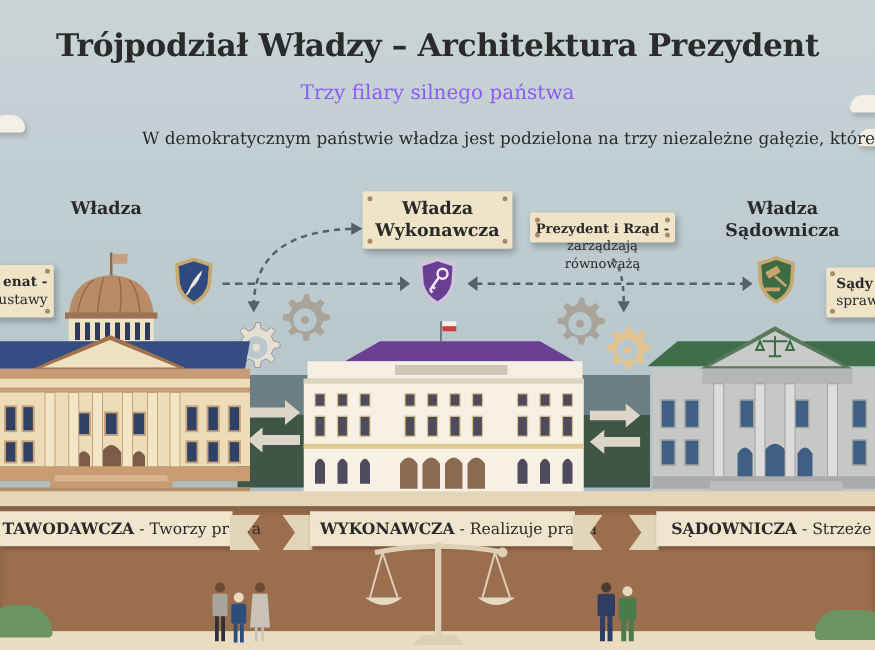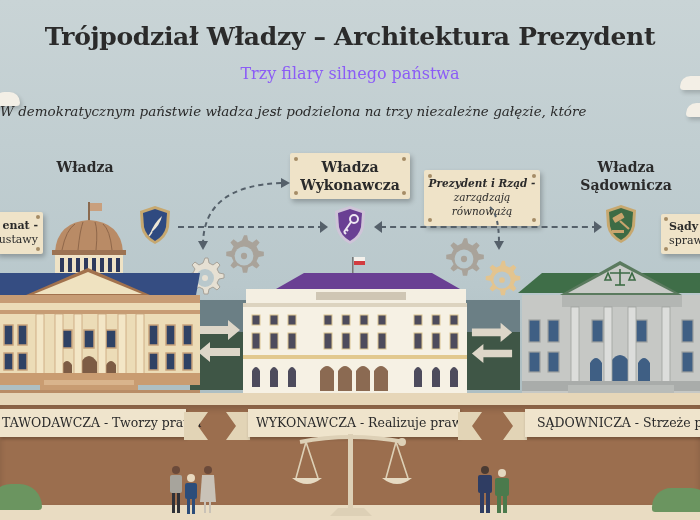--- a/index.html
+++ b/index.html
@@ -21,22 +21,22 @@
   .title {
     position: absolute; top: 22px; left: 0; width: 700px; text-align: center;
     font-family: "DejaVu Serif", serif; font-weight: bold; font-size: 25px; color: #2b2b2b;
     letter-spacing: -0.3px;
   }
   .subtitle {
     position: absolute; top: 64px; left: 0; width: 700px; text-align: center;
     font-size: 16px; color: #8b5cf6;
   }
   .desc {
-    position: absolute; top: 101px; left: 0; width: 700px; text-align: left;
-    font-size: 13.5px; line-height: 20px; color: #2a2a2a; font-style: italic;
+    position: absolute; top: 101px; left: 0; width: 700px; text-align: right;
+    font-size: 13.5px; line-height: 20px; color: #2a2a2a;
   }
   .branch-heading {
     position: absolute; text-align: center; font-weight: bold; font-size: 14px; line-height: 18px; color: #2a2a2a;
   }
   .plaque {
     position: absolute; background: #efe3c8; border-radius: 2px;
     box-shadow: 2px 3px 5px rgba(0,0,0,0.25);
     text-align: center; color: #2a2a2a;
   }
   .plaque .dot {
@@ -46,21 +46,21 @@
     position: absolute; width: 34px; height: 40px;
   }
   .dashed-h { position: absolute; border-top: 2px dashed #55606a; height: 0; }
   .arrowhead { position: absolute; width: 0; height: 0; }
   .ground { position: absolute; }
   .ribbon {
     position: absolute; background: #efe4cc; height: 28px;
     box-shadow: 1px 2px 3px rgba(0,0,0,0.25);
     font-size: 12.5px; line-height: 28px; white-space: nowrap; color: #2a2a2a;
   }
-  .ribbon b { font-weight: normal; }
+  .ribbon b { font-weight: bold; }
   .person { position: absolute; }
 </style>
 </head>
 <body>
 
 <div class="cloud" style="left:-6px; top:92px; width:26px; height:14px;"></div>
 <div class="cloud" style="left:680px; top:76px; width:30px; height:14px;"></div>
 <div class="cloud" style="left:686px; top:103px; width:24px; height:14px;"></div>
 
 <div class="title">Trójpodział Władzy – Architektura Prezydent</div>
@@ -85,21 +85,21 @@
   <div>Władza</div>
   <div>Wykonawcza</div>
 </div>
 
 <div class="plaque" style="left:-4px; top:212px; width:47px; height:42px; padding-top:7px; font-size:11px; line-height:14px; text-align:right; padding-right:5px;">
   <span class="dot" style="right:3px; top:3px;"></span>
     <span class="dot" style="right:3px; bottom:3px;"></span>
   <div style="font-weight:bold;">enat -</div>
   <div>ustawy</div>
 </div>
-<div class="plaque" style="left:424px; top:170px; width:116px; height:56px; padding-top:6px; font-size:10.5px; line-height:14px;font-style:italic;">
+<div class="plaque" style="left:424px; top:170px; width:116px; height:24px; padding-top:6px; font-size:10.5px; line-height:14px;">
   <span class="dot" style="left:4px; top:4px;"></span>
     <span class="dot" style="right:4px; top:4px;"></span>
   <span class="dot" style="left:4px; bottom:4px;"></span>
     <span class="dot" style="right:4px; bottom:4px;"></span>
   <div style="font-weight:bold;">Prezydent i Rząd -</div>
   <div>zarządzają równoważą</div>
 </div>
 <div class="plaque" style="left:661px; top:214px; width:50px; height:40px; padding-top:6px; font-size:11px; line-height:14px; text-align:left; padding-left:8px;">
   <span class="dot" style="left:3px; top:3px;"></span>
     <span class="dot" style="left:3px; bottom:3px;"></span>

